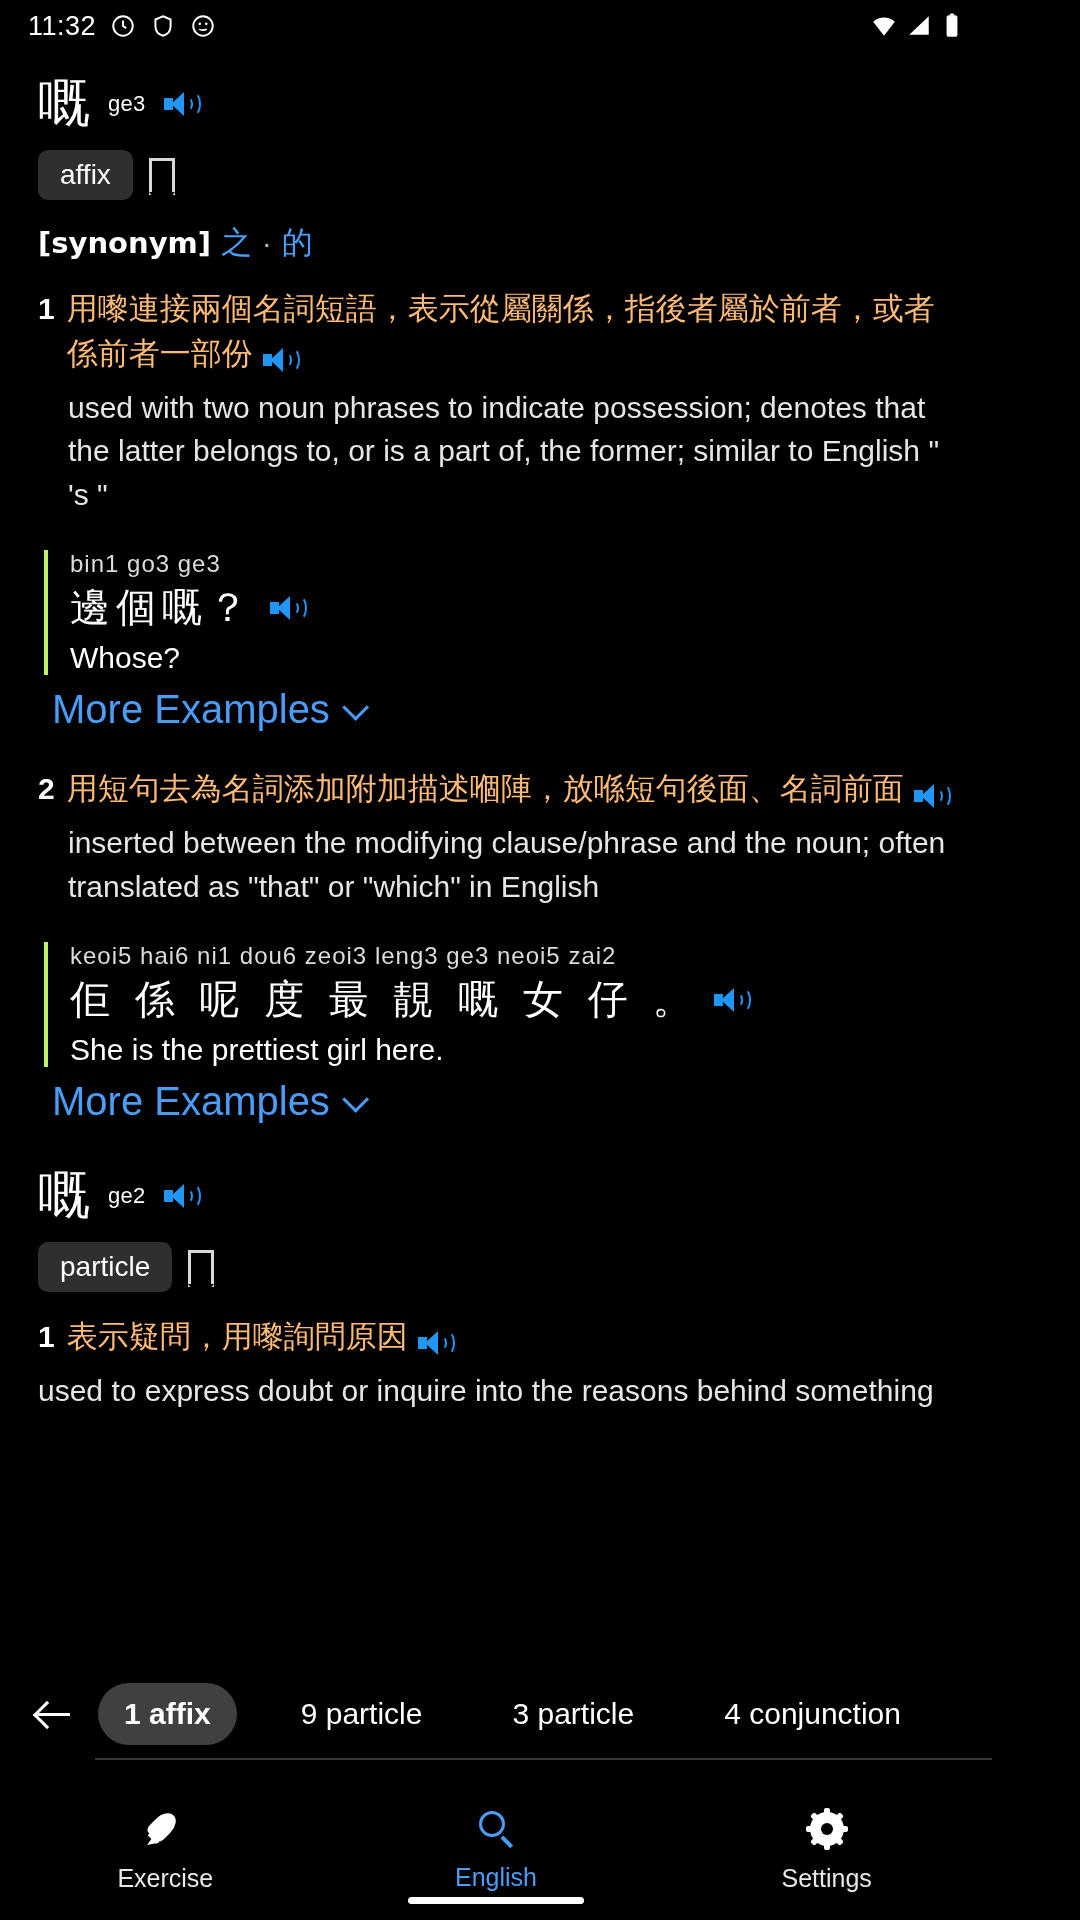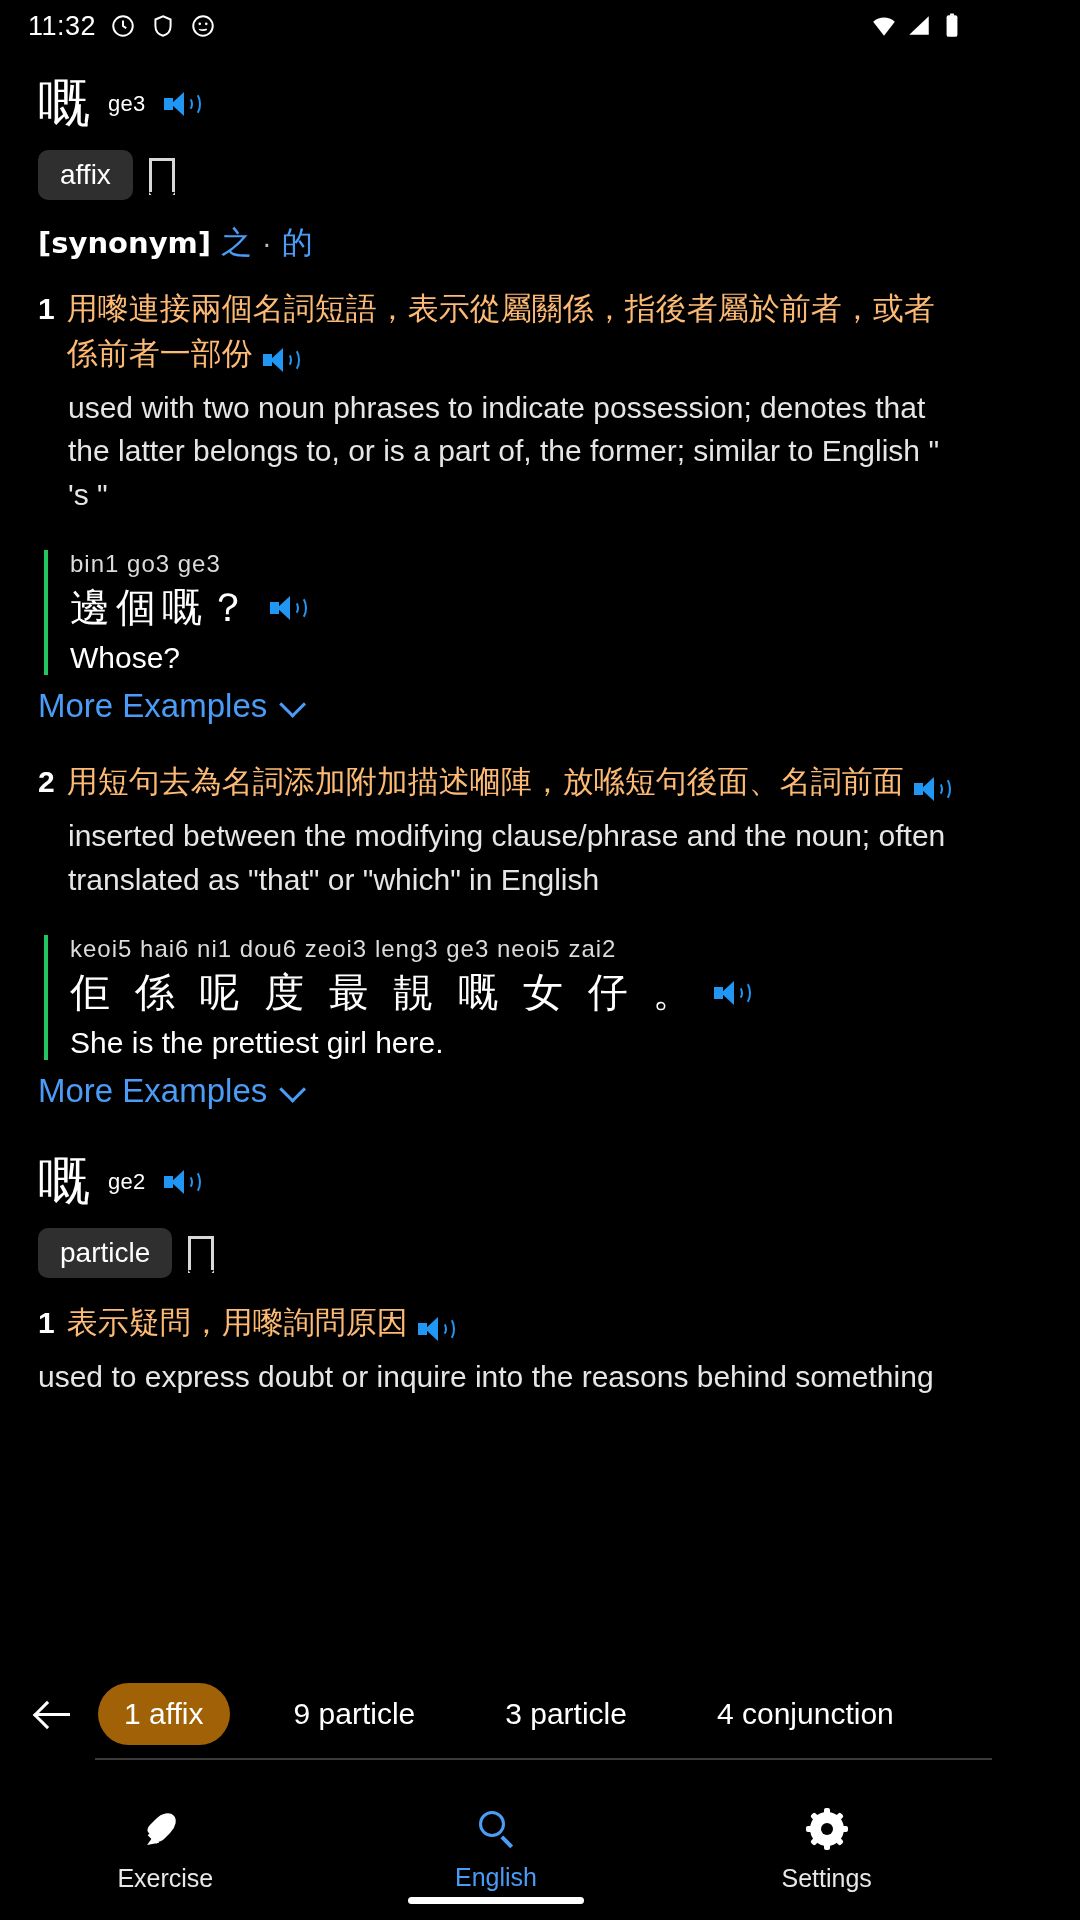--- a/index.html
+++ b/index.html
@@ -217,21 +217,21 @@
   .sense-en {
     font-size: 30px;
     line-height: 1.45;
     color: #e6e6e6;
     margin-left: 30px;
     margin-top: 10px;
   }
 
   .example {
     margin: 34px 0 0 6px;
-    border-left: 4px solid #22c55e;
+    border-left: 4px solid #bef264;
     padding-left: 22px;
   }
   .ex-jyut {
     font-size: 24px;
     color: #dcdcdc;
     letter-spacing: 1px;
     white-space: nowrap;
   }
   .ex-zh {
     font-family: "DejaVu Sans", sans-serif;
@@ -243,23 +243,23 @@
     margin-top: 2px;
   }
   .ex-zh .speaker { margin-left: 16px; letter-spacing: 0; }
   .ex-en {
     font-size: 30px;
     color: #ffffff;
     margin-top: 6px;
   }
   .more-examples {
     color: #4a9cf6;
-    font-size: 33px;
+    font-size: 40px;
     margin-top: 12px;
-    margin-left: 0;
+    margin-left: 14px;
     display: flex;
     align-items: center;
     gap: 14px;
   }
   .chev {
     width: 16px;
     height: 16px;
     border-right: 3px solid #4a9cf6;
     border-bottom: 3px solid #4a9cf6;
     transform: rotate(45deg) translateY(-3px);
@@ -306,22 +306,22 @@
   }
   .sense-tab {
     font-size: 30px;
     color: #ffffff;
     padding: 14px 26px;
     border-radius: 32px;
     white-space: nowrap;
     margin-right: 38px;
   }
   .sense-tab.active {
-    background: #a16207;
-    font-weight: 400;
+    background: #404040;
+    font-weight: 700;
   }
 
   .divider {
     position: absolute;
     left: 95px;
     right: 0;
     bottom: 160px;
     height: 2px;
     background: #3a3a3a;
   }

